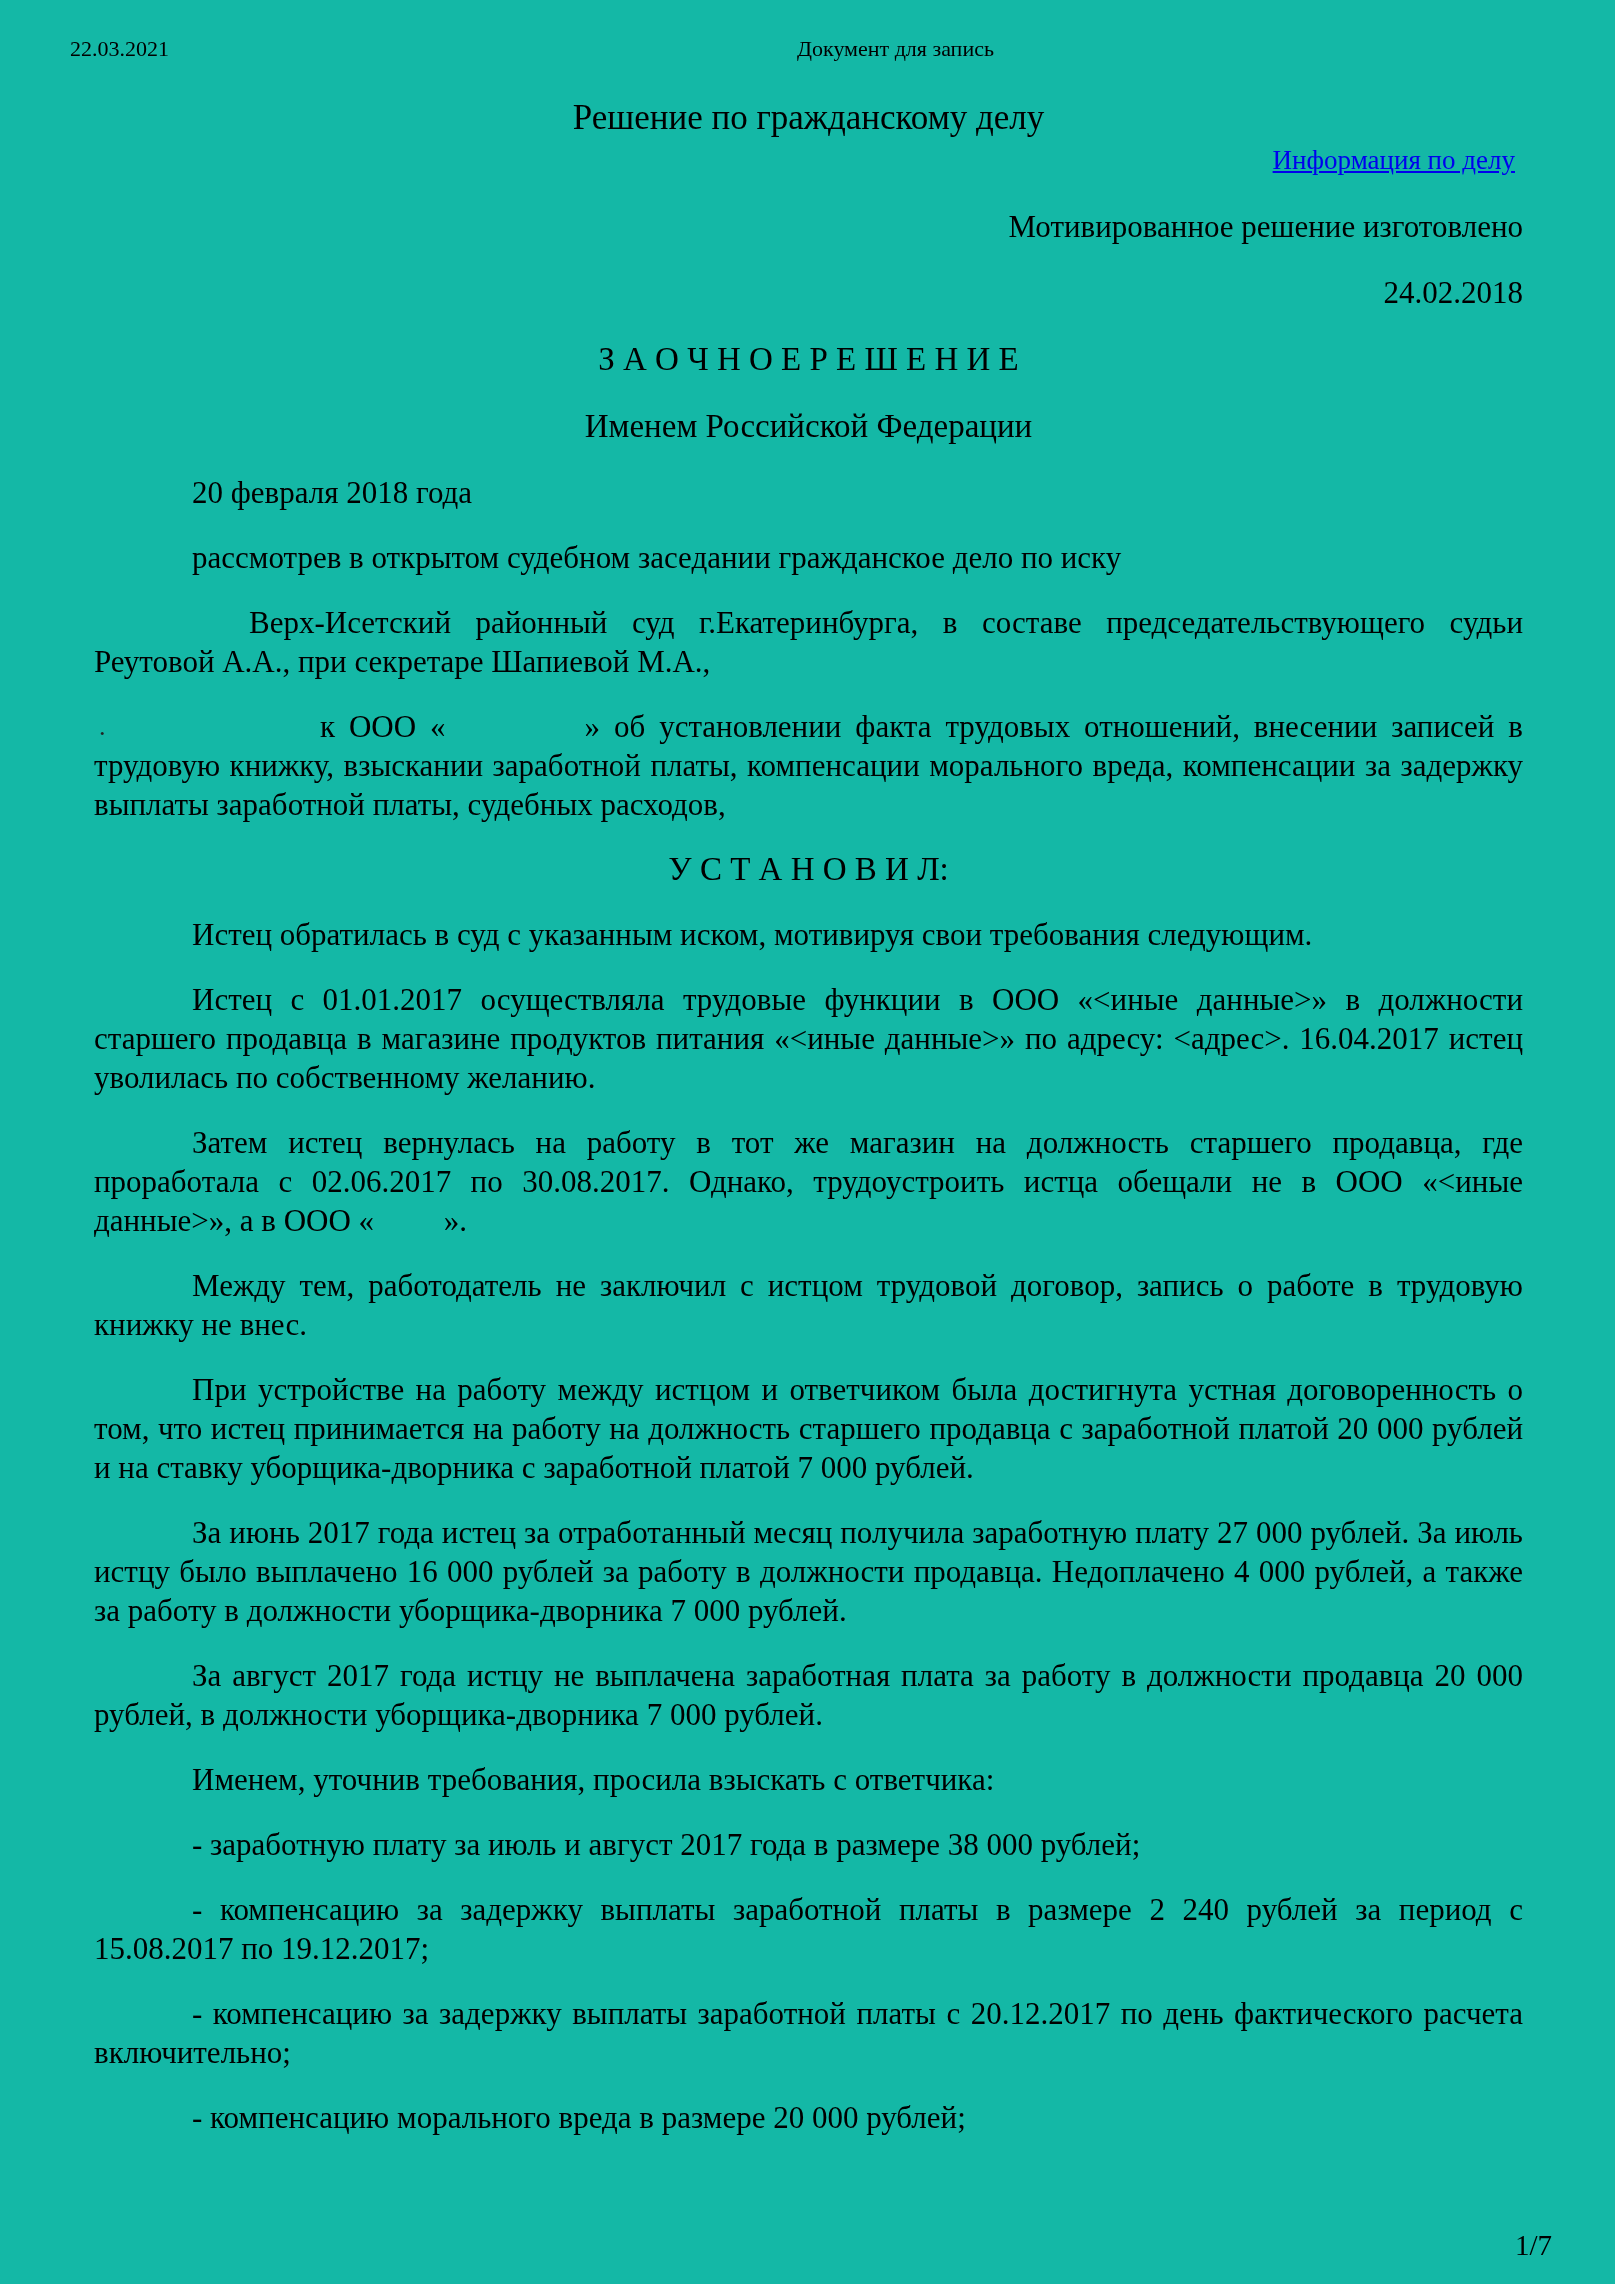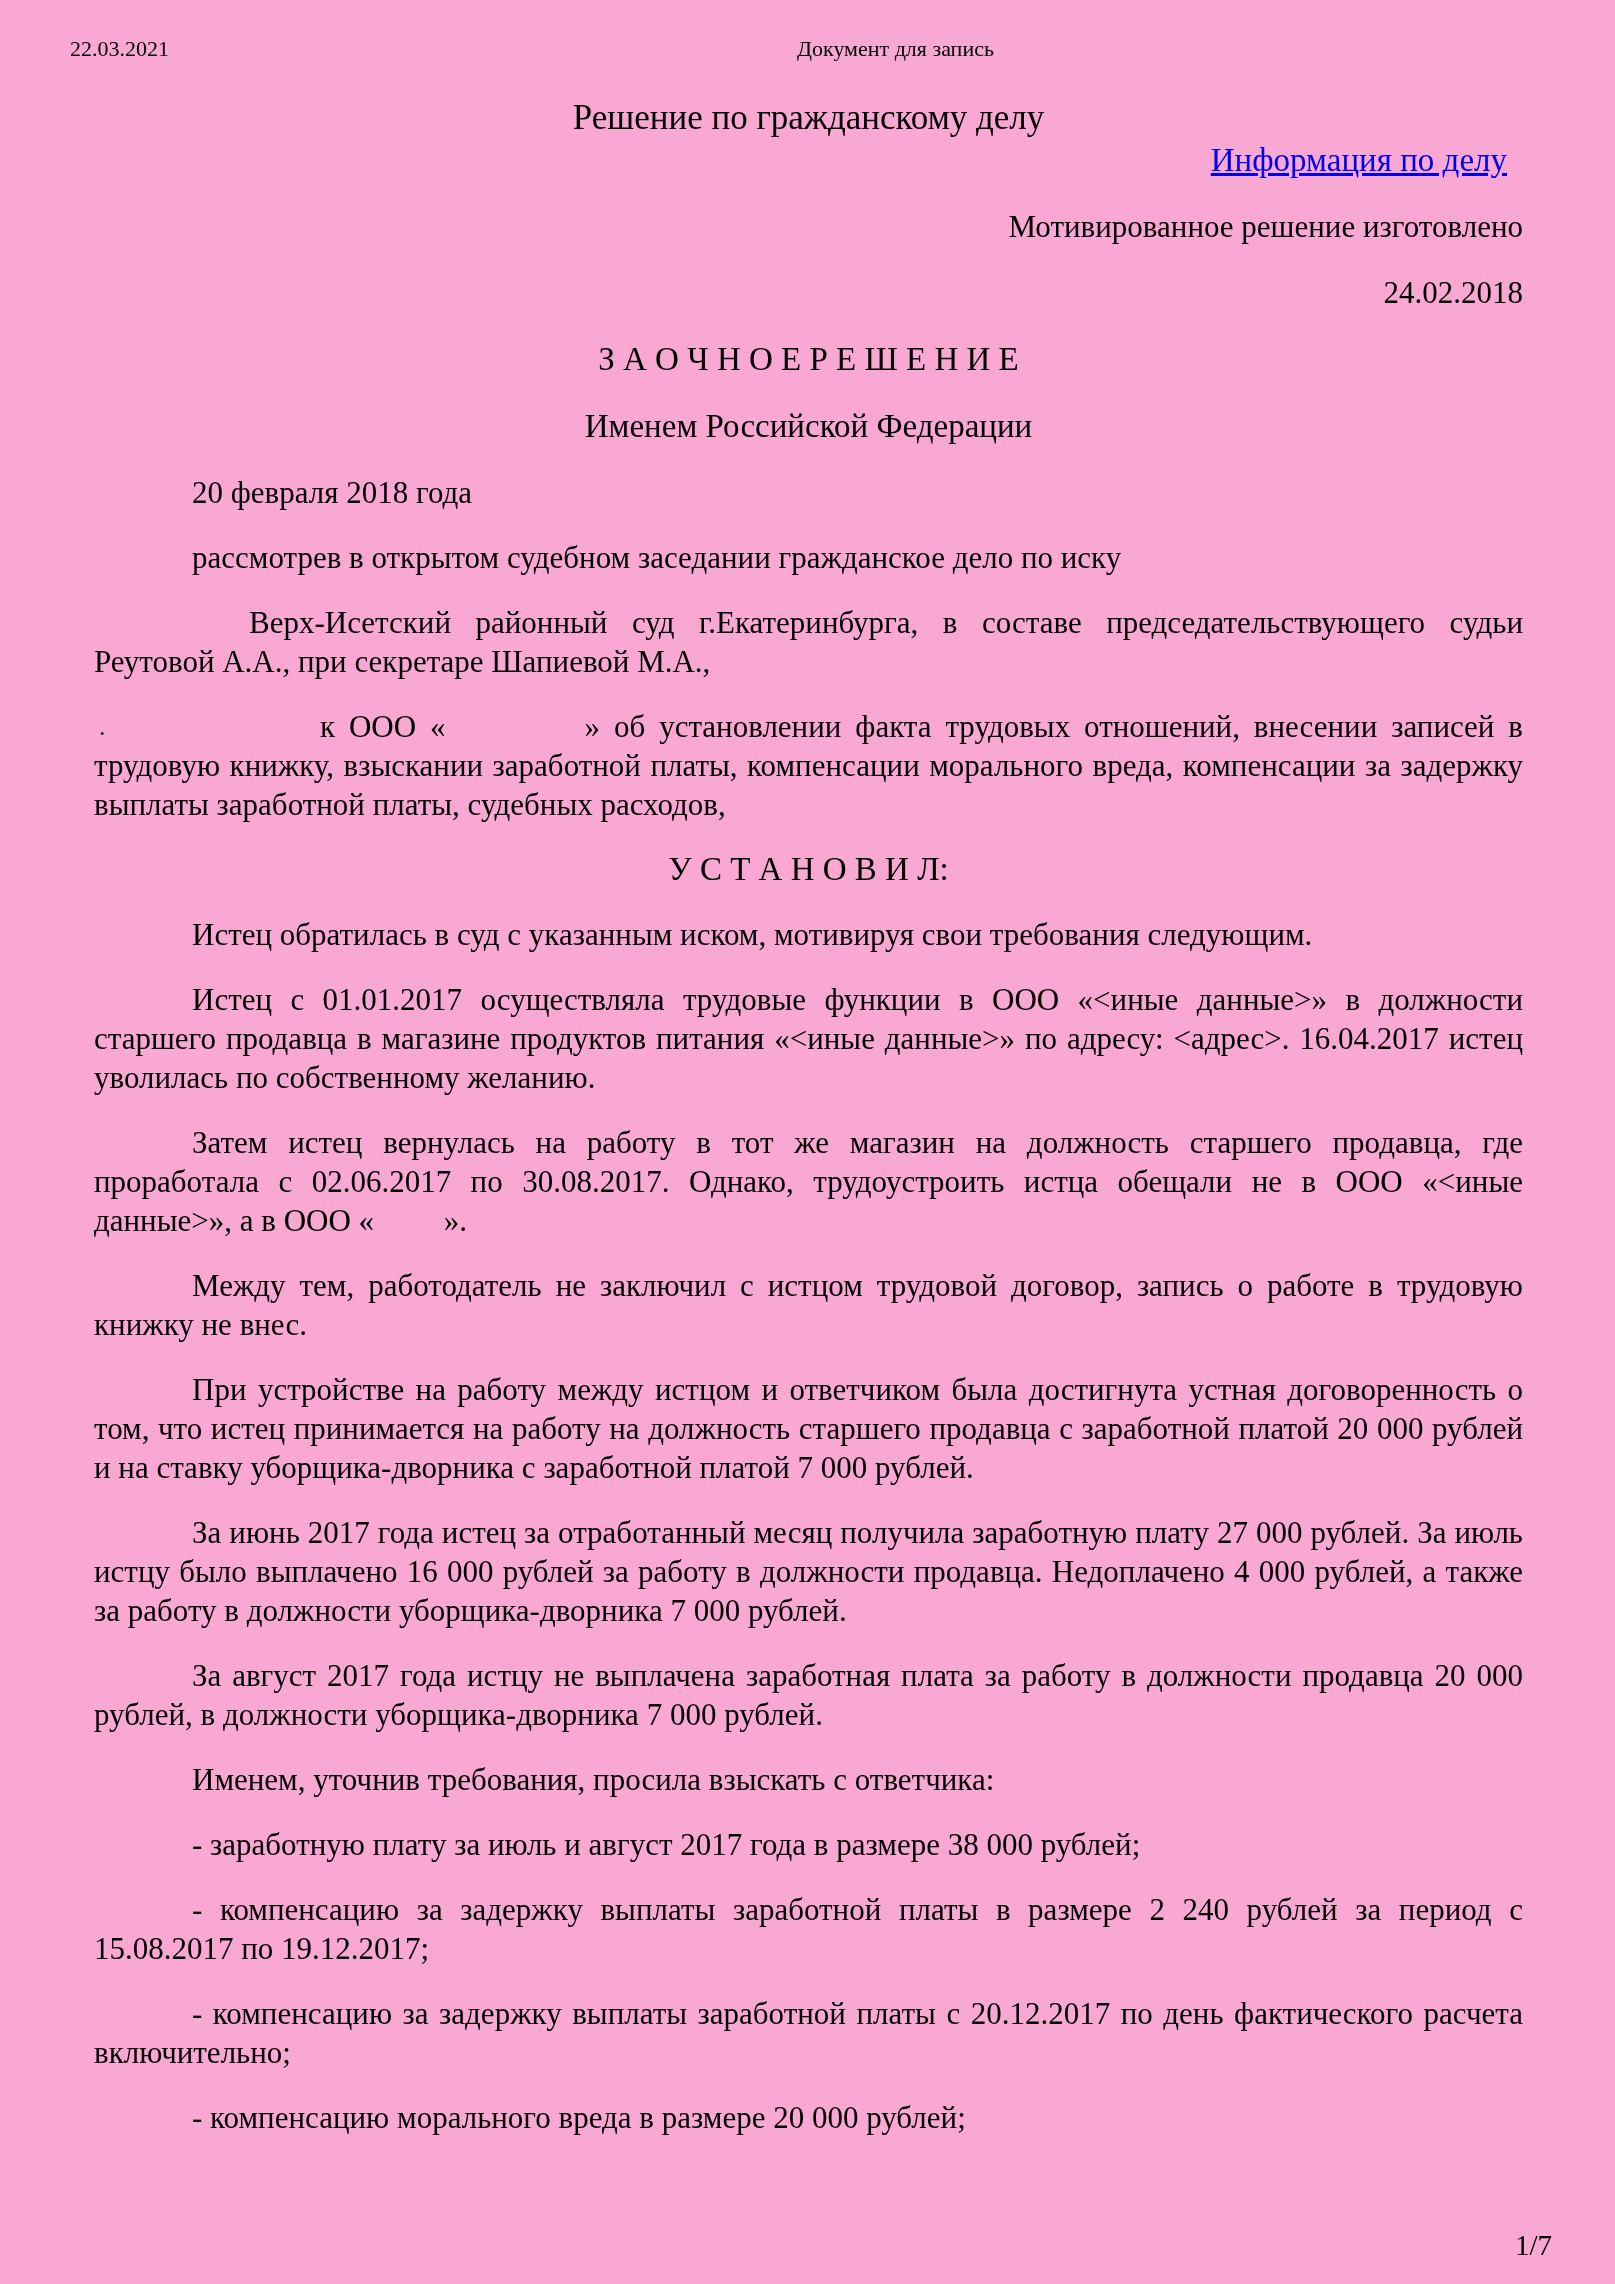--- a/index.html
+++ b/index.html
@@ -4,21 +4,21 @@
 <style>
   html, body {
     margin: 0;
     padding: 0;
     background: #ffffff;
   }
   .page {
     position: relative;
     width: 1616px;
     height: 2284px;
-    background: #f9a8d4;
+    background: #14b8a6;
     color: #000000;
     font-family: "Liberation Serif", "DejaVu Serif", serif;
     overflow: hidden;
     box-sizing: border-box;
     padding-top: 34px;
   }
   
   .print-header {
     position: relative;
     height: 29px;
@@ -51,23 +51,23 @@
     line-height: 42px;
   }
   .doc-title {
     margin: 0;
     font-weight: normal;
     text-align: center;
     font-size: 35px;
     line-height: 46px;
   }
   .info-link-row {
-    margin: 0 16px 27px 0;
+    margin: 0 8px 27px 0;
     text-align: right;
-    font-size: 33px;
+    font-size: 27px;
     line-height: 39px;
   }
   .right-line {
     margin: 0 0 27px 0;
     text-align: right;
     font-size: 31px;
     line-height: 39px;
   }
   .center-heading {
     margin: 0 0 27px 0;

